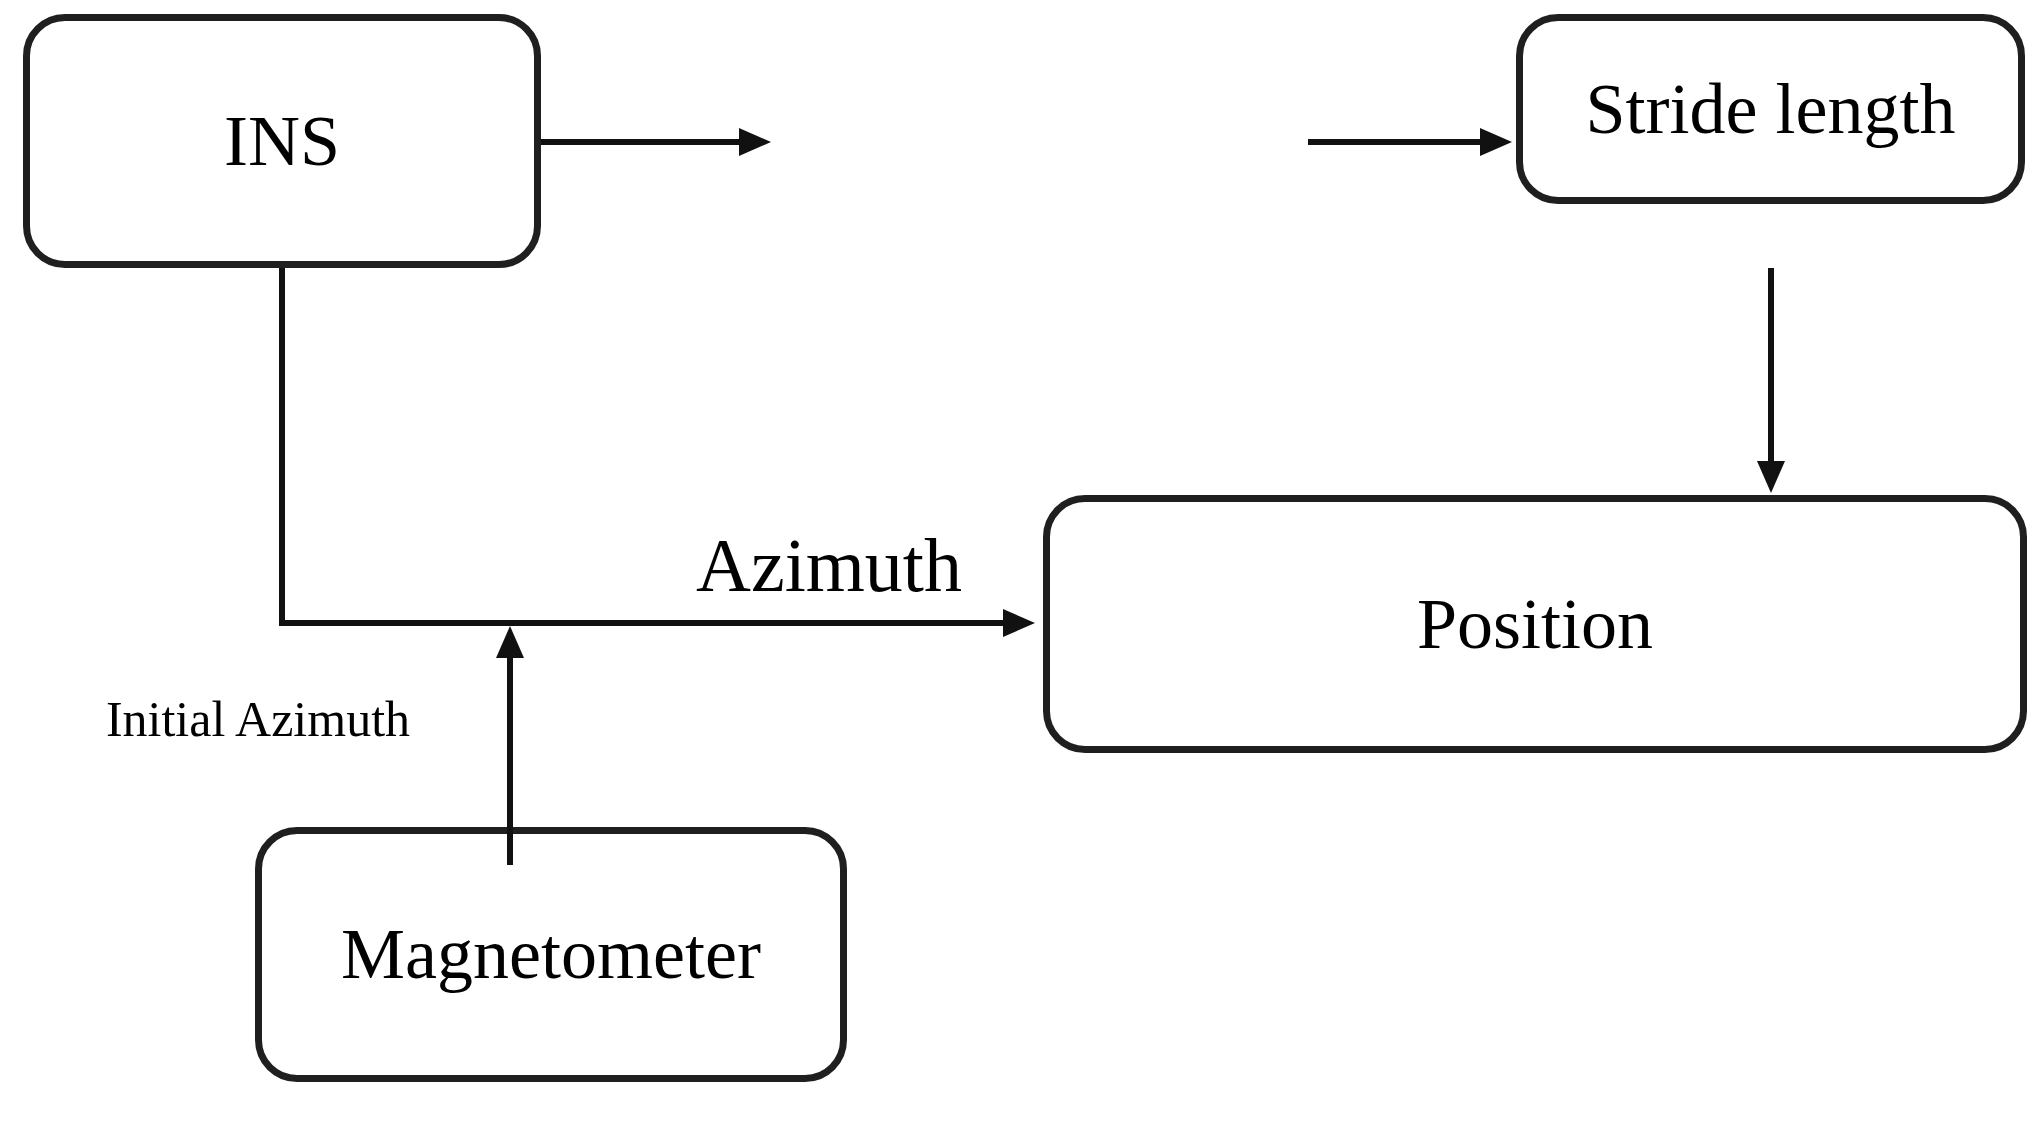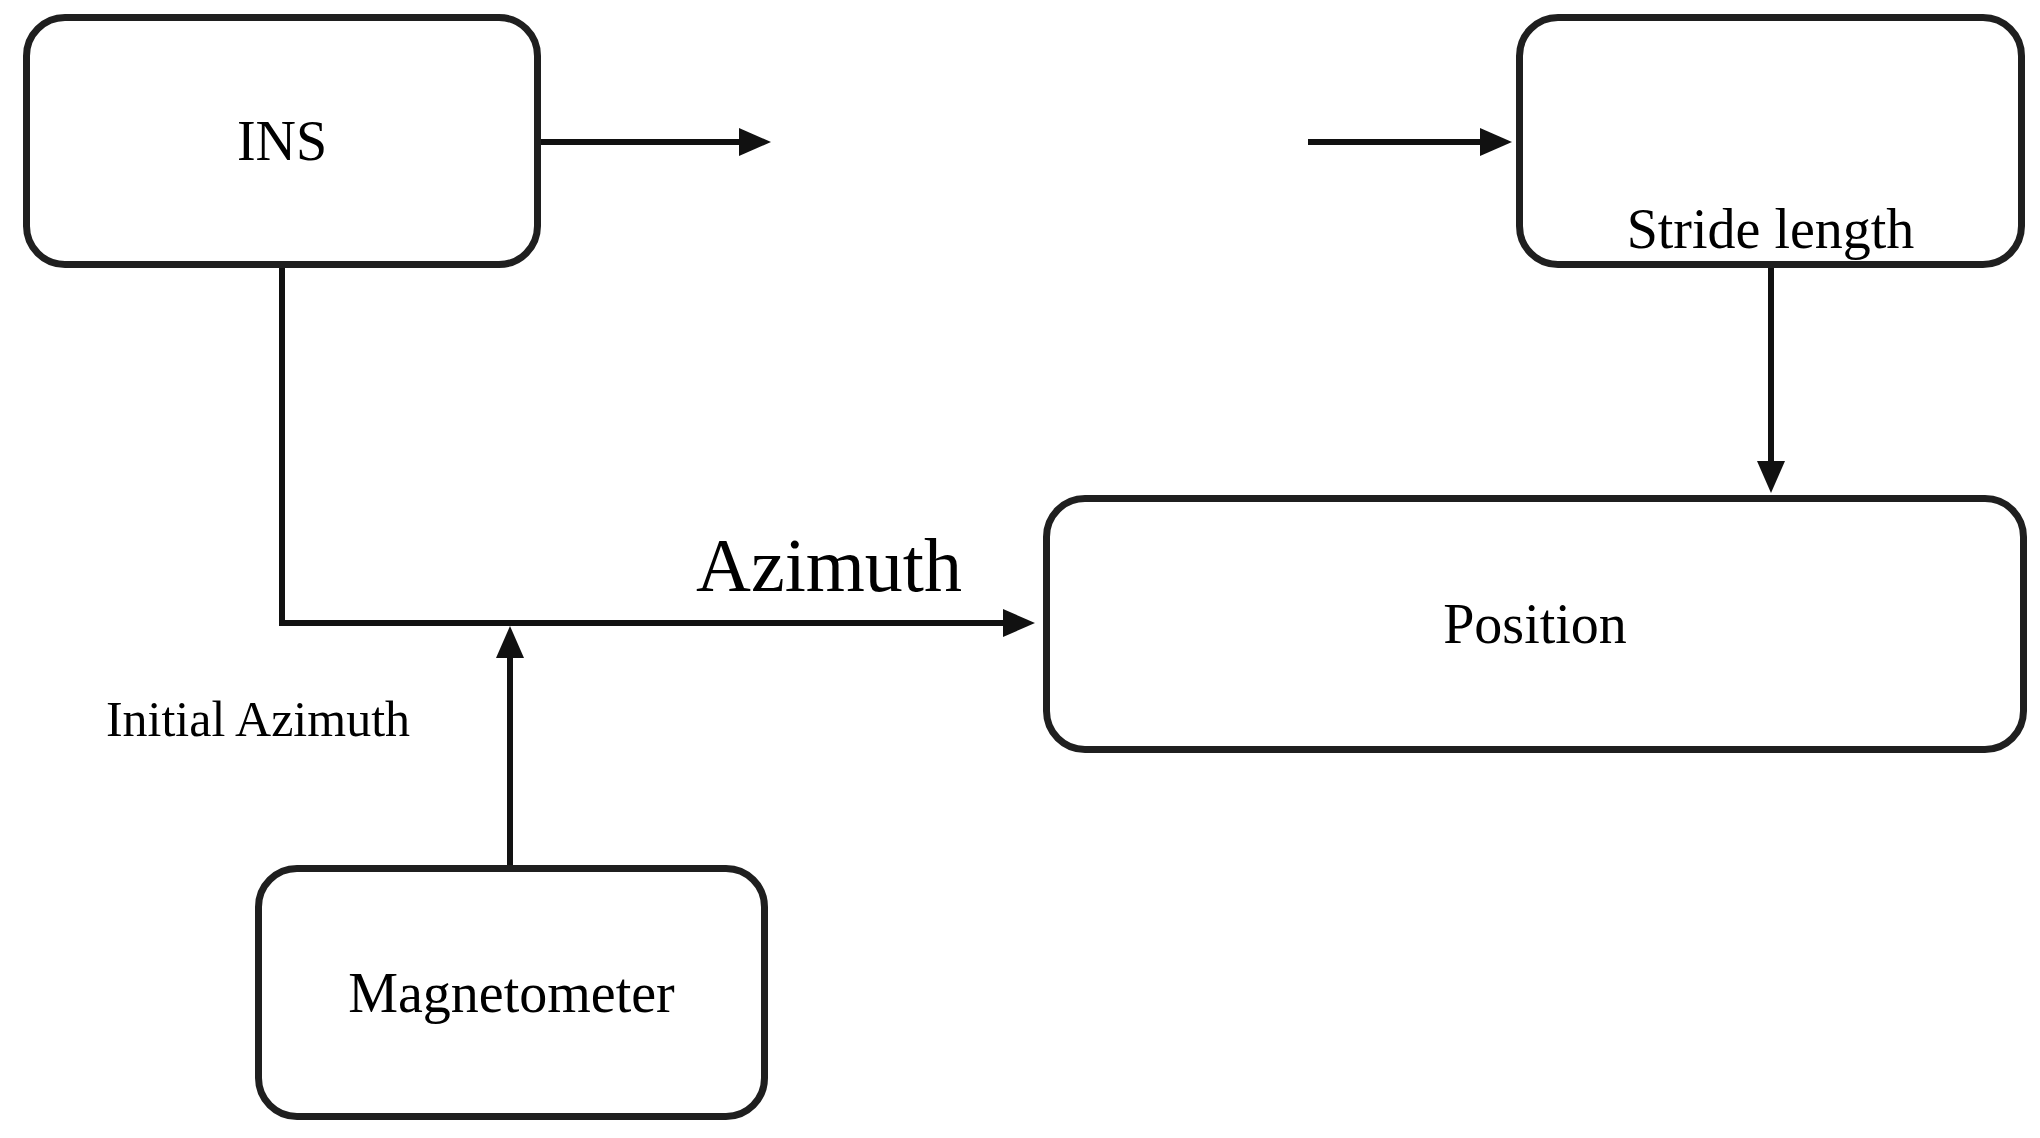--- a/index.html
+++ b/index.html
@@ -18,21 +18,21 @@
   }
   .node {
     position: absolute;
     box-sizing: border-box;
     border: 7px solid #1f1f1f;
     border-radius: 42px;
     background: #ffffff;
     display: flex;
     align-items: center;
     justify-content: center;
-    font-size: 56px;
+    font-size: 72px;
     color: #000000;
     white-space: nowrap;
   }
   .hline, .vline {
     position: absolute;
     background: #111111;
   }
   .hline { height: 6px; }
   .vline { width: 6px; }
   .arrow {
@@ -59,23 +59,23 @@
     position: absolute;
     font-size: 76px;
     line-height: 1;
     text-align: center;
     color: #000000;
     white-space: nowrap;
   }
   
   #node-ins          { left: 23px;   top: 14px;  width: 518px; height: 254px; }
   #node-pedometer    { left: 773px;  top: 14px;  width: 535px; height: 254px; }
-  #node-stride       { left: 1516px; top: 14px;  width: 509px; height: 254px; align-items: flex-end; }
+  #node-stride       { left: 1516px; top: 14px;  width: 509px; height: 190px; }
   #node-position     { left: 1043px; top: 495px; width: 984px; height: 258px; }
-  #node-magnetometer { left: 255px;  top: 865px; width: 513px; height: 255px; }
+  #node-magnetometer { left: 255px;  top: 827px; width: 592px; height: 255px; }
 </style>
 </head>
 <body>
 
 <div id="canvas">
 
   <div class="node" id="node-ins">
     <span>INS</span>
   </div>
   <div class="node" id="node-stride">

